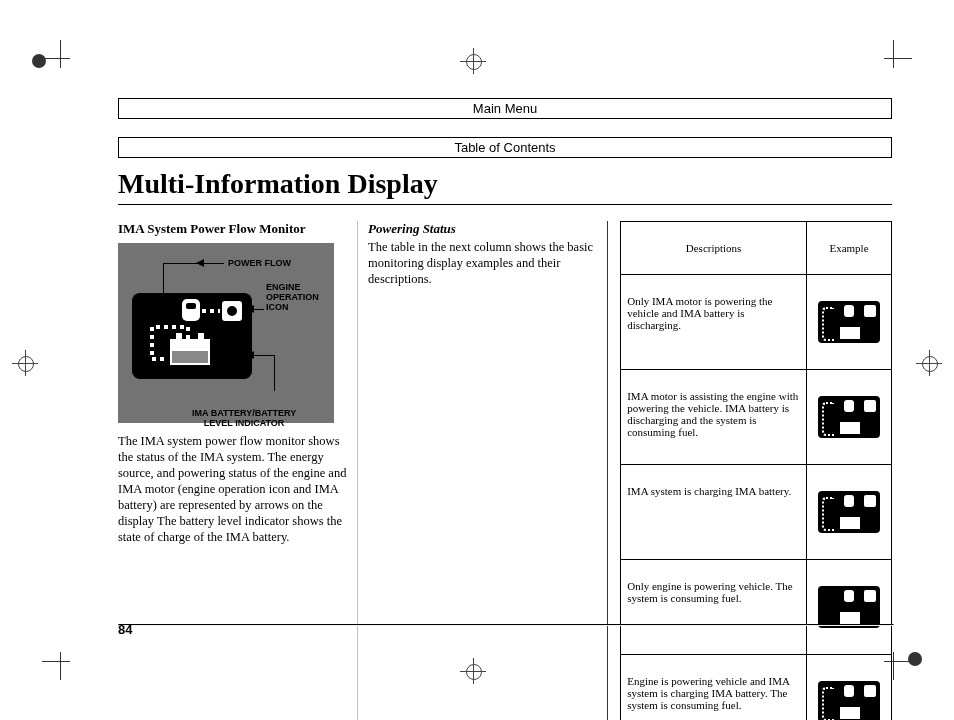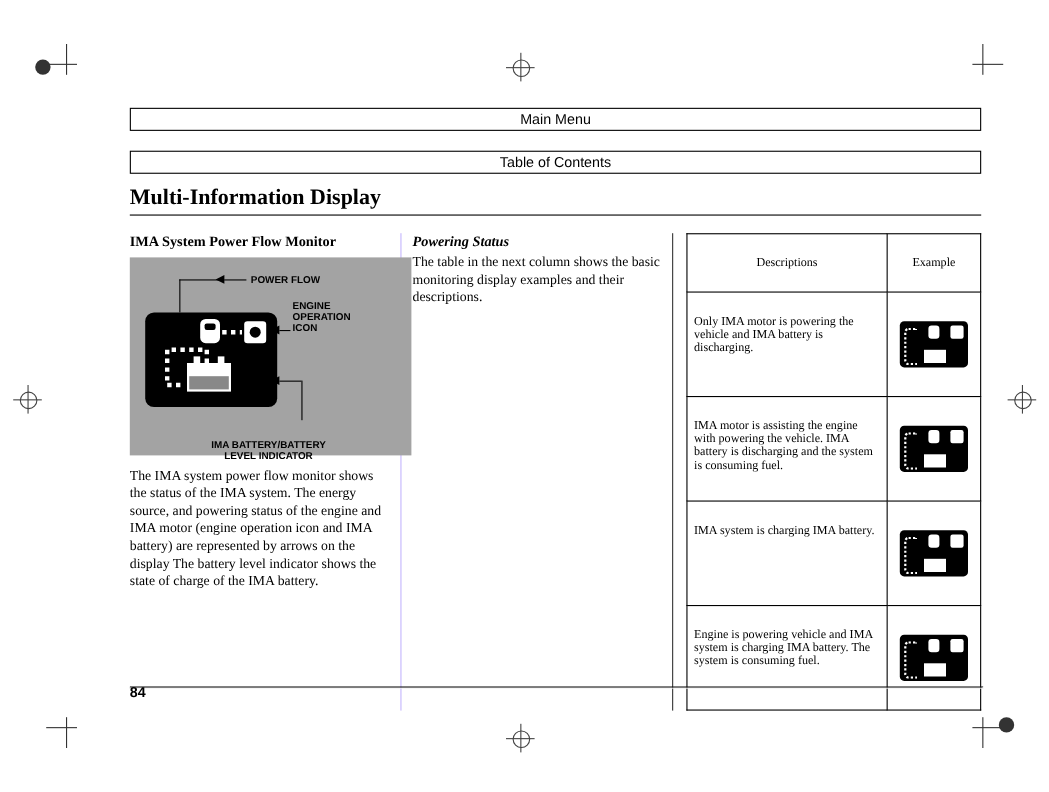--- a/index.html
+++ b/index.html
@@ -55,21 +55,21 @@
     flex-direction: column;
   }
   .nav-btn {
     border: 1px solid #000;
     padding: 2px 18px;
     background:#fff;
     text-align:center;
   }
   .title {
     margin: 10px 0 4px 0;
-    font-size: 20px;
+    font-size: 28px;
     font-weight: bold;
     font-family: Georgia, "Times New Roman", serif;
   }
   .title-rule {
     border:none; border-top:1px solid #000; margin:0 0 16px 0;
   }
   .columns {
     display:flex;
     gap: 0;
     justify-content: center;
@@ -91,22 +91,22 @@
     font-size: 13px;
     margin: 0 0 2px 0;
   }
   .body {
     font-size: 12.5px;
     line-height: 1.28;
   }
 
   
   .diagram {
-    background: #a3a3a3;
-    width: 256px;
+    background: #737373;
+    width: 216px;
     height: 180px;
     position: relative;
     font-family: Arial, Helvetica, sans-serif;
     font-size: 9px;
     font-weight: bold;
     margin-bottom: 10px;
   }
   .dash-box {
     position:absolute;
     left: 14px; top: 50px;
@@ -298,20 +298,30 @@
             <td class="ex">
               <span class="thumb">
                 <span class="flowL"></span>
                   <span class="car"></span>
                   <span class="pump"></span>
                   <span class="bat"></span>
               </span>
             </td>
           </tr>
           <tr>
+            <td>Only engine is powering vehicle. The system is consuming fuel.</td>
+            <td class="ex">
+              <span class="thumb">
+                <span class="car"></span>
+                  <span class="pump"></span>
+                  <span class="bat"></span>
+              </span>
+            </td>
+          </tr>
+          <tr>
             <td>Engine is powering vehicle and IMA system is charging IMA battery. The system is consuming fuel.</td>
             <td class="ex">
               <span class="thumb">
                 <span class="flowL"></span>
                   <span class="car"></span>
                   <span class="pump"></span>
                   <span class="bat"></span>
               </span>
             </td>
           </tr>

